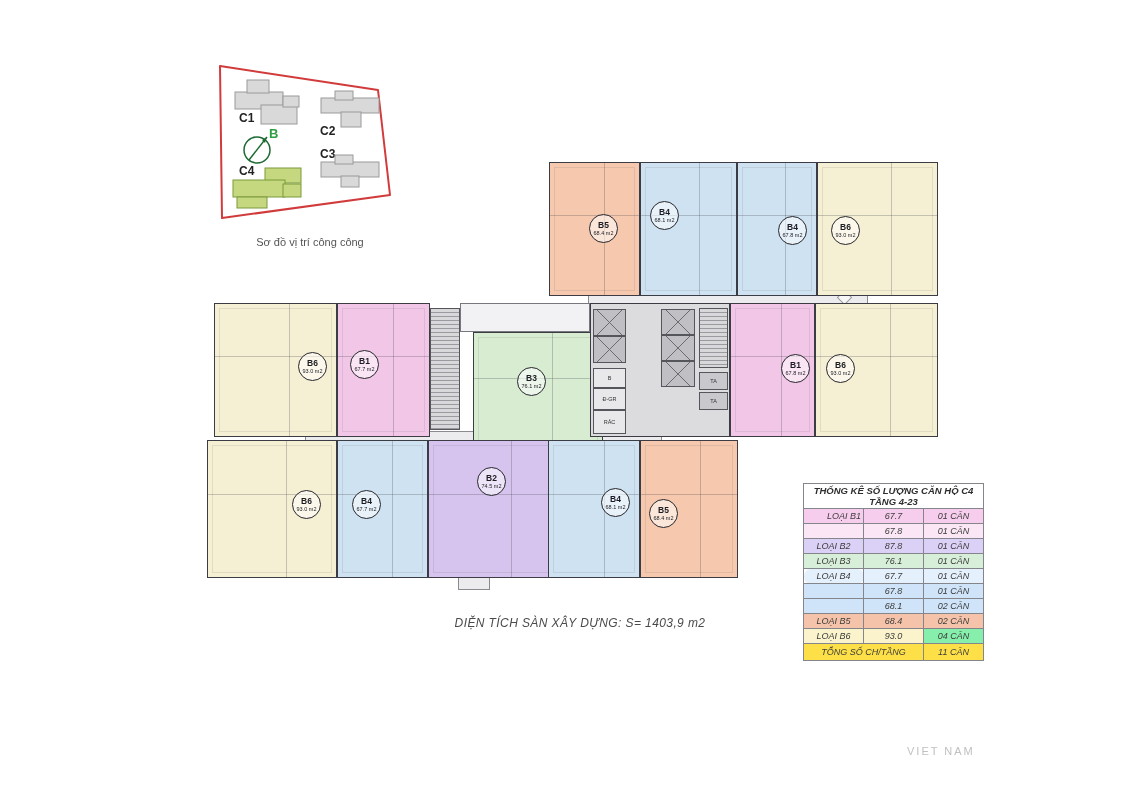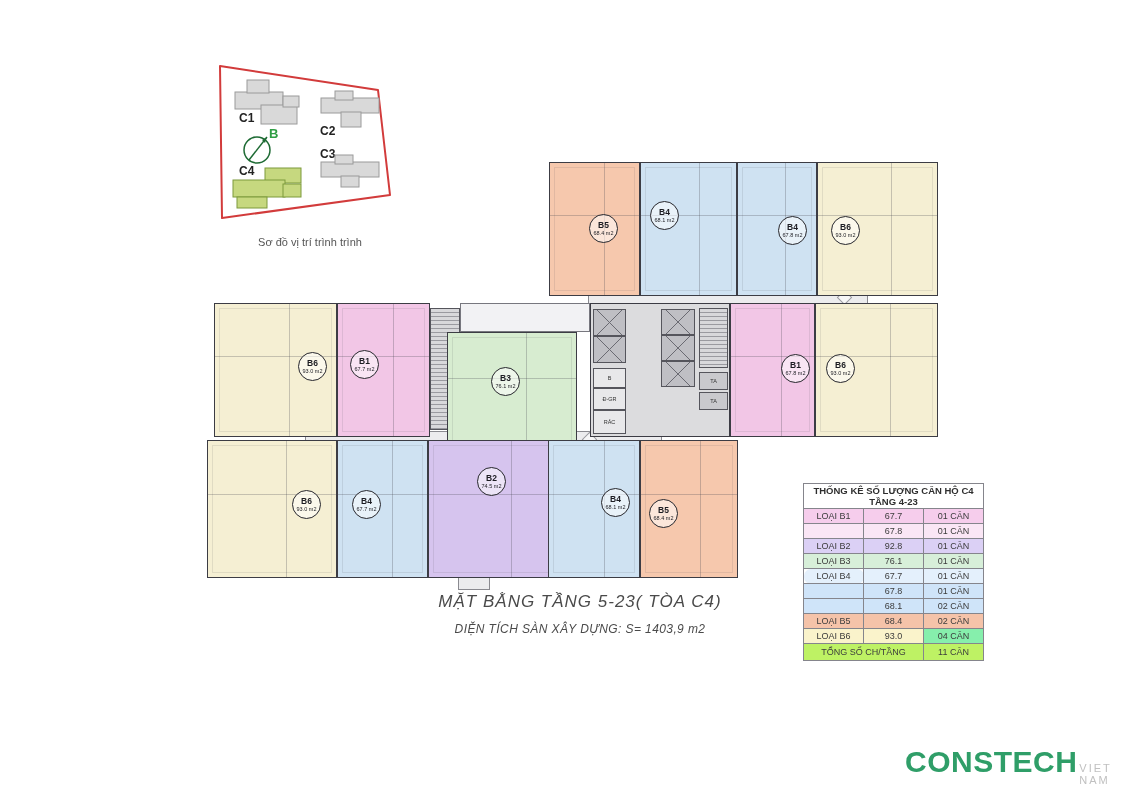--- a/index.html
+++ b/index.html
@@ -19,21 +19,21 @@
       linear-gradient(to right,transparent calc(62% - 1px),rgba(70,70,80,.28) calc(62% - 1px),rgba(70,70,80,.28) 62%,transparent 62%),
       linear-gradient(to bottom,transparent calc(40% - 1px),rgba(70,70,80,.28) calc(40% - 1px),rgba(70,70,80,.28) 40%,transparent 40%);}
   .apt::after{content:"";position:absolute;inset:4px;pointer-events:none;border:1px solid rgba(70,70,80,.12);}
 
   .u1{left:349px;top:7px;width:91px;height:134px}
   .u2{left:440px;top:7px;width:97px;height:134px}
   .u3{left:537px;top:7px;width:80px;height:134px}
   .u4{left:617px;top:7px;width:121px;height:134px}
   .u5{left:14px;top:148px;width:123px;height:134px}
   .u6{left:137px;top:148px;width:93px;height:134px}
-  .u7{left:247px;top:177px;width:130px;height:116px}
+  .u7{left:273px;top:177px;width:130px;height:116px}
   .u8{left:530px;top:148px;width:85px;height:134px}
   .u9{left:615px;top:148px;width:123px;height:134px}
   .u10{left:7px;top:285px;width:130px;height:138px}
   .u11{left:137px;top:285px;width:91px;height:138px}
   .u12{left:228px;top:285px;width:136px;height:138px}
   .u13{left:348px;top:285px;width:92px;height:138px}
   .u14{left:440px;top:285px;width:98px;height:138px}
 
   .badge{position:absolute;width:27px;height:27px;border-radius:50%;border:1.6px solid #26262c;
          background:rgba(255,255,255,.55);display:flex;flex-direction:column;align-items:center;
@@ -78,32 +78,32 @@
   .stairs-r{position:absolute;left:108px;top:4px;width:29px;height:60px;box-sizing:border-box;
       border:1px solid #55555c;background:repeating-linear-gradient(to bottom,#d8d8db 0 3px,#9a9aa0 3px 4px);}
   .shaft{position:absolute;box-sizing:border-box;background:#c9c9cd;border:1px solid #55555c;
       font-size:5.5px;color:#333;display:flex;align-items:center;justify-content:center;}
   .shaft-1{left:108px;top:68px;width:29px;height:18px}
   .shaft-2{left:108px;top:88px;width:29px;height:18px}
 
   
   .title-block{position:absolute;left:380px;top:592px;width:400px;text-align:center;}
   .plan-title{font-size:17px;font-style:italic;color:#4a4a4a;letter-spacing:1px;}
-  .plan-subtitle{font-size:12px;font-style:italic;color:#4a4a4a;margin-top:10px;letter-spacing:.4px;}
+  .plan-subtitle{font-size:12px;font-style:italic;color:#4a4a4a;margin-top:24px;letter-spacing:.4px;}
 
   
   .stats{position:absolute;left:803px;top:483px;width:181px;border-collapse:collapse;
       border:1.5px solid #555;font-size:9px;color:#3c3c3c;table-layout:fixed;}
-  .stats th,.stats td{border:1px solid #85858c;padding:1px 2px;text-align:center;vertical-align:middle;}
+  .stats th,.stats td{border:1px solid #85858c;padding:1px 2px;text-align:center;vertical-align:middle;font-style:italic;}
   .stats .t-title{font-size:9.5px;font-weight:bold;height:20px;background:#fff;color:#2e2e2e;}
   .stats thead th{background:#fff;font-weight:normal;font-size:8px;}
   .stats .h1{width:62px}.stats .h2{width:68px}.stats .h3{width:51px}
   .stats tbody td{height:12px;}
   .stats td.cont{border-top:none;}
-  .stats tfoot td{height:14px;background:#bef264;}
+  .stats tfoot td{height:14px;background:#fde047;}
 
   
   .logo{position:absolute;left:905px;top:745px;display:flex;align-items:baseline;}
   .logo-main{font-size:30px;font-weight:600;color:#2f9e68;letter-spacing:.5px;}
   .logo-sub{font-size:11px;color:#c0c0c0;letter-spacing:2px;margin-left:2px;}
 </style>
 </head>
 <body>
 
 <div class="stage">
@@ -143,21 +143,21 @@
 
       <text x="44" y="125" font-size="12" font-weight="bold" fill="#222">C4</text>
       <g fill="#c6d87f" stroke="#7d9a3c" stroke-width="1">
         <rect x="70" y="118" width="36" height="15"></rect>
           <rect x="38" y="130" width="52" height="17"></rect>
         <rect x="42" y="147" width="30" height="11"></rect>
           <rect x="88" y="134" width="18" height="13"></rect>
       </g>
     </svg>
   </div>
-  <div class="site-caption">Sơ đồ vị trí trình trình</div>
+  <div class="site-caption">Sơ đồ vị trí công công</div>
 
   <div class="plan">
     <div class="corridor corr-top"></div>
     <div class="corridor corr-bottom"></div>
     <div class="stub"></div>
     <div class="lobby"></div>
     <div class="stairstrip"></div>
 
     <div class="apt u1" style="background-color: rgb(246, 200, 173);">
       <div class="badge">
@@ -253,44 +253,43 @@
       <div class="core-room room-1">B</div>
       <div class="core-room room-2">Đ-GR</div>
       <div class="core-room room-3">RÁC</div>
       <div class="stairs-r"></div>
       <div class="shaft shaft-1">TA</div>
       <div class="shaft shaft-2">TA</div>
     </div>
   </div>
 
   <div class="title-block">
-    <div class="plan-title">MẶT BẰNG TẦNG 5-23( TÒA C4)</div>
     <div class="plan-subtitle">DIỆN TÍCH SÀN XÂY DỰNG: S= 1403,9 m2</div>
   </div>
 
   <table class="stats">
     <thead>
       <tr>
           <th colspan="3" class="t-title">THỐNG KÊ SỐ LƯỢNG CĂN HỘ C4 TẦNG 4-23</th>
         </tr>
     </thead>
     <tbody>
         <tr>
-          <td style="background: rgb(246, 205, 236);">LOẠI B1</td>
+          <td style="background: rgb(246, 205, 236); text-align: right;">LOẠI B1</td>
           <td style="background: rgb(246, 205, 236);">67.7</td>
           <td style="background: rgb(246, 205, 236);">01 CĂN</td>
         </tr>
         <tr>
           <td class="cont" style="background: rgb(250, 230, 245);"></td>
           <td style="background: rgb(250, 230, 245);">67.8</td>
           <td style="background: rgb(250, 230, 245);">01 CĂN</td>
         </tr>
         <tr>
           <td style="background: rgb(219, 208, 245);">LOẠI B2</td>
-          <td style="background: rgb(219, 208, 245);">92.8</td>
+          <td style="background: rgb(219, 208, 245);">87.8</td>
           <td style="background: rgb(219, 208, 245);">01 CĂN</td>
         </tr>
         <tr>
           <td style="background: rgb(215, 239, 217);">LOẠI B3</td>
           <td style="background: rgb(215, 239, 217);">76.1</td>
           <td style="background: rgb(215, 239, 217);">01 CĂN</td>
         </tr>
         <tr>
           <td style="background: rgb(228, 240, 252); border-radius: 7px;">LOẠI B4</td>
           <td style="background: rgb(228, 240, 252);">67.7</td>
@@ -319,17 +318,16 @@
       </tbody>
     <tfoot>
       <tr>
         <td colspan="2">TỔNG SỐ CH/TẦNG</td>
         <td>11 CĂN</td>
       </tr>
     </tfoot>
   </table>
 
   <div class="logo">
-    <span class="logo-main">CONSTECH</span>
     <span class="logo-sub">VIET NAM</span>
   </div>
 
 </div>
 
 </body></html>

